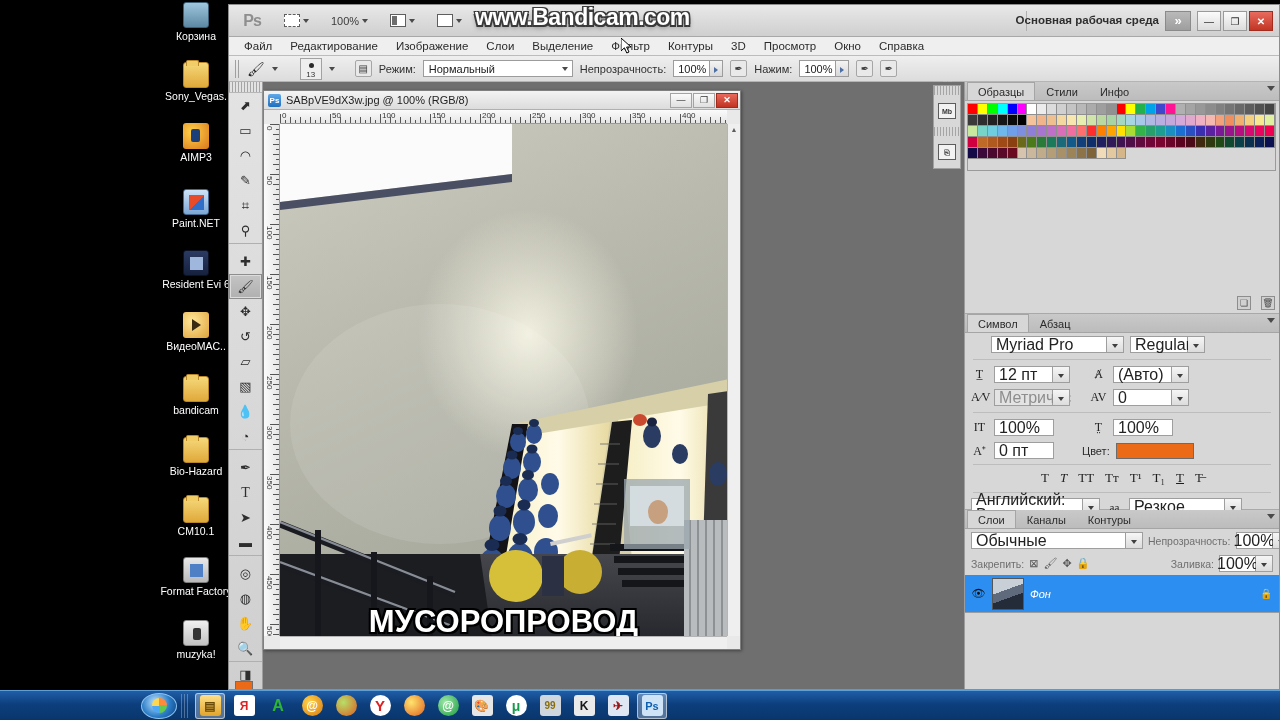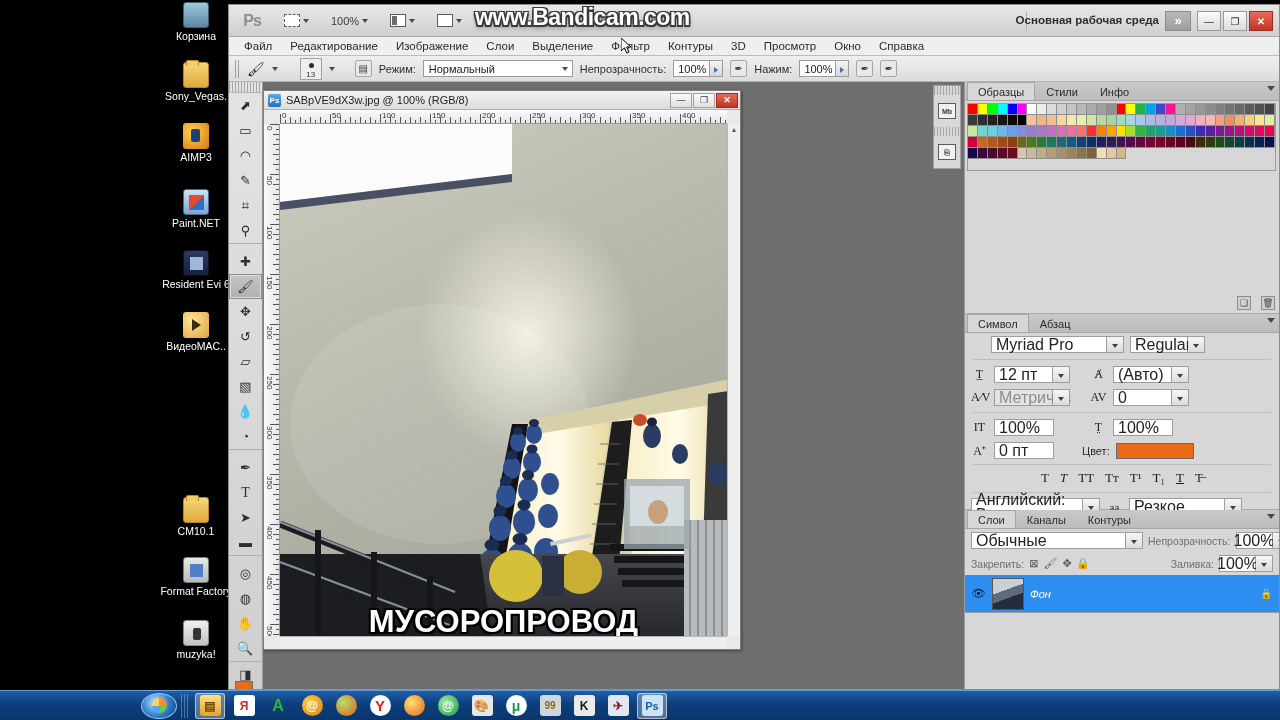--- a/index.html
+++ b/index.html
@@ -219,20 +219,22 @@
 
 <div id="screen">
 
   <div id="desktop">
     <div class="desk-icon" style="left:150px;top:2px"><span class="glyph bin"></span><span>Корзина</span></div>
     <div class="desk-icon" style="left:150px;top:62px"><span class="glyph folder"></span><span>Sony_Vegas.</span></div>
     <div class="desk-icon" style="left:150px;top:123px"><span class="glyph aimp"></span><span>AIMP3</span></div>
     <div class="desk-icon" style="left:150px;top:189px"><span class="glyph pnet"></span><span>Paint.NET</span></div>
     <div class="desk-icon" style="left:150px;top:250px"><span class="glyph re6"></span><span>Resident Evi 6</span></div>
     <div class="desk-icon" style="left:150px;top:312px"><span class="glyph vmac"></span><span>ВидеоМАС..</span></div>
+    <div class="desk-icon" style="left:150px;top:376px"><span class="glyph folder"></span><span>bandicam</span></div>
+    <div class="desk-icon" style="left:150px;top:437px"><span class="glyph folder"></span><span>Bio-Hazard</span></div>
     <div class="desk-icon" style="left:150px;top:497px"><span class="glyph folder"></span><span>CM10.1</span></div>
     <div class="desk-icon" style="left:150px;top:557px"><span class="glyph ff"></span><span>Format Factory</span></div>
     <div class="desk-icon" style="left:150px;top:620px"><span class="glyph muz"></span><span>muzyka!</span></div>
   </div>
 
   <div id="ps">
 
     <div class="ps-appbar">
       <div class="ps-logo">Ps</div>
       <div class="ab-btn">

